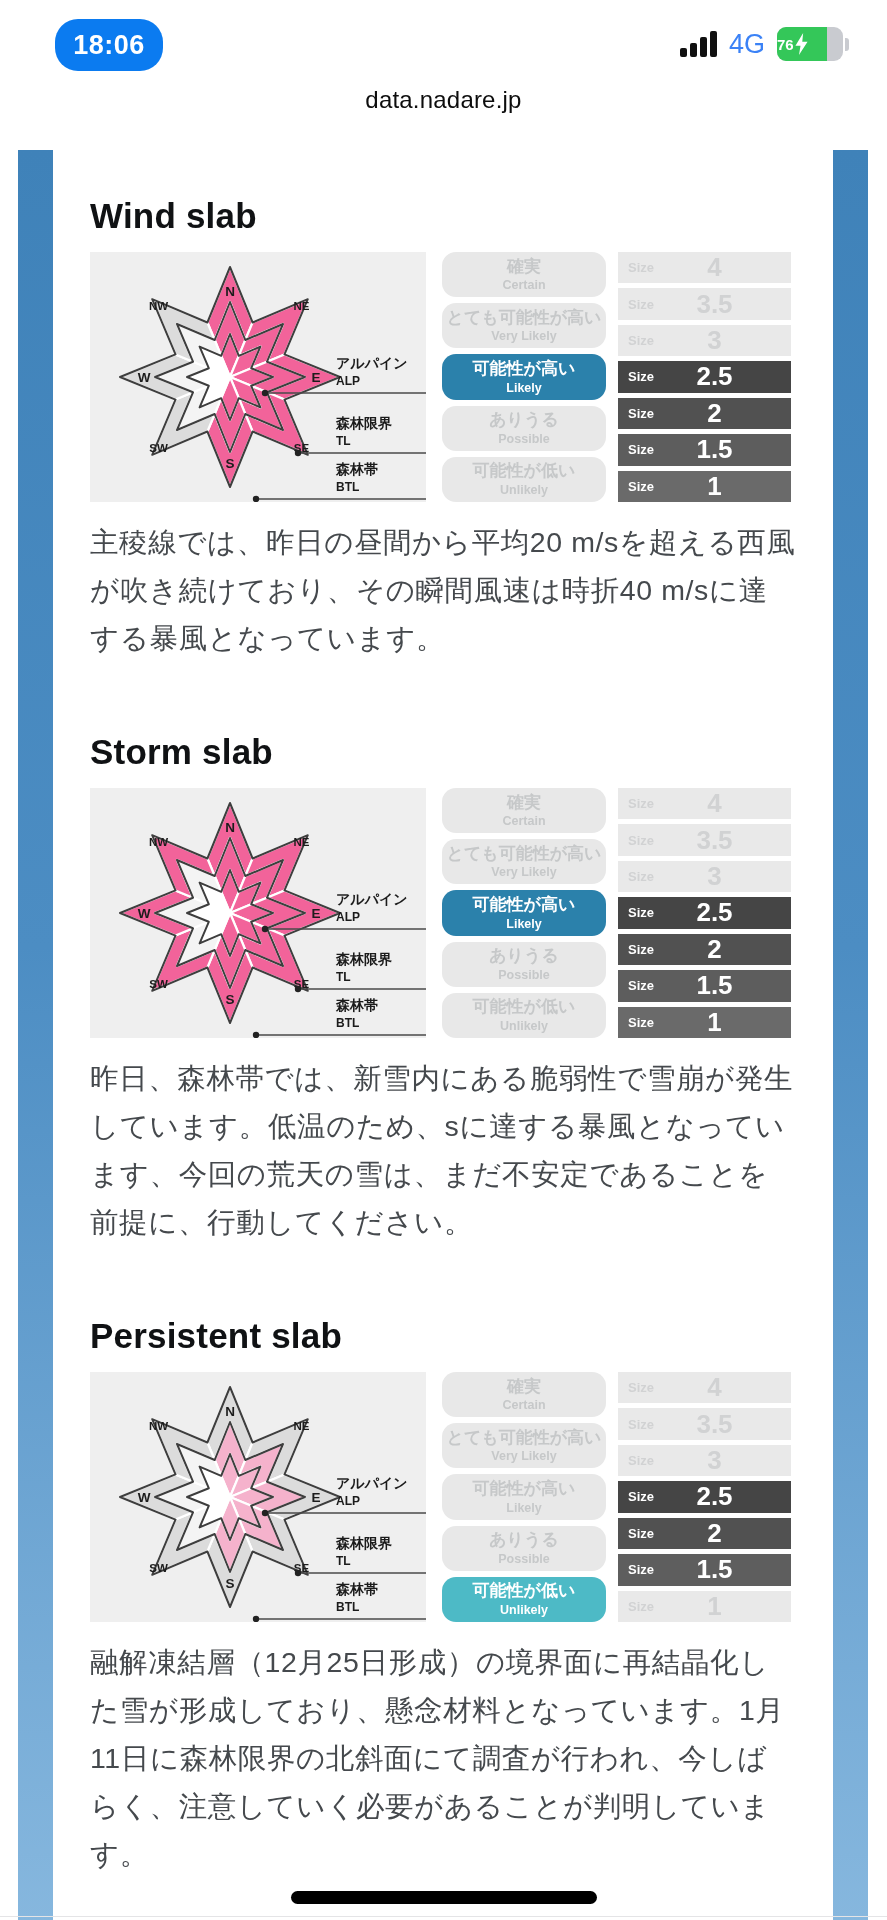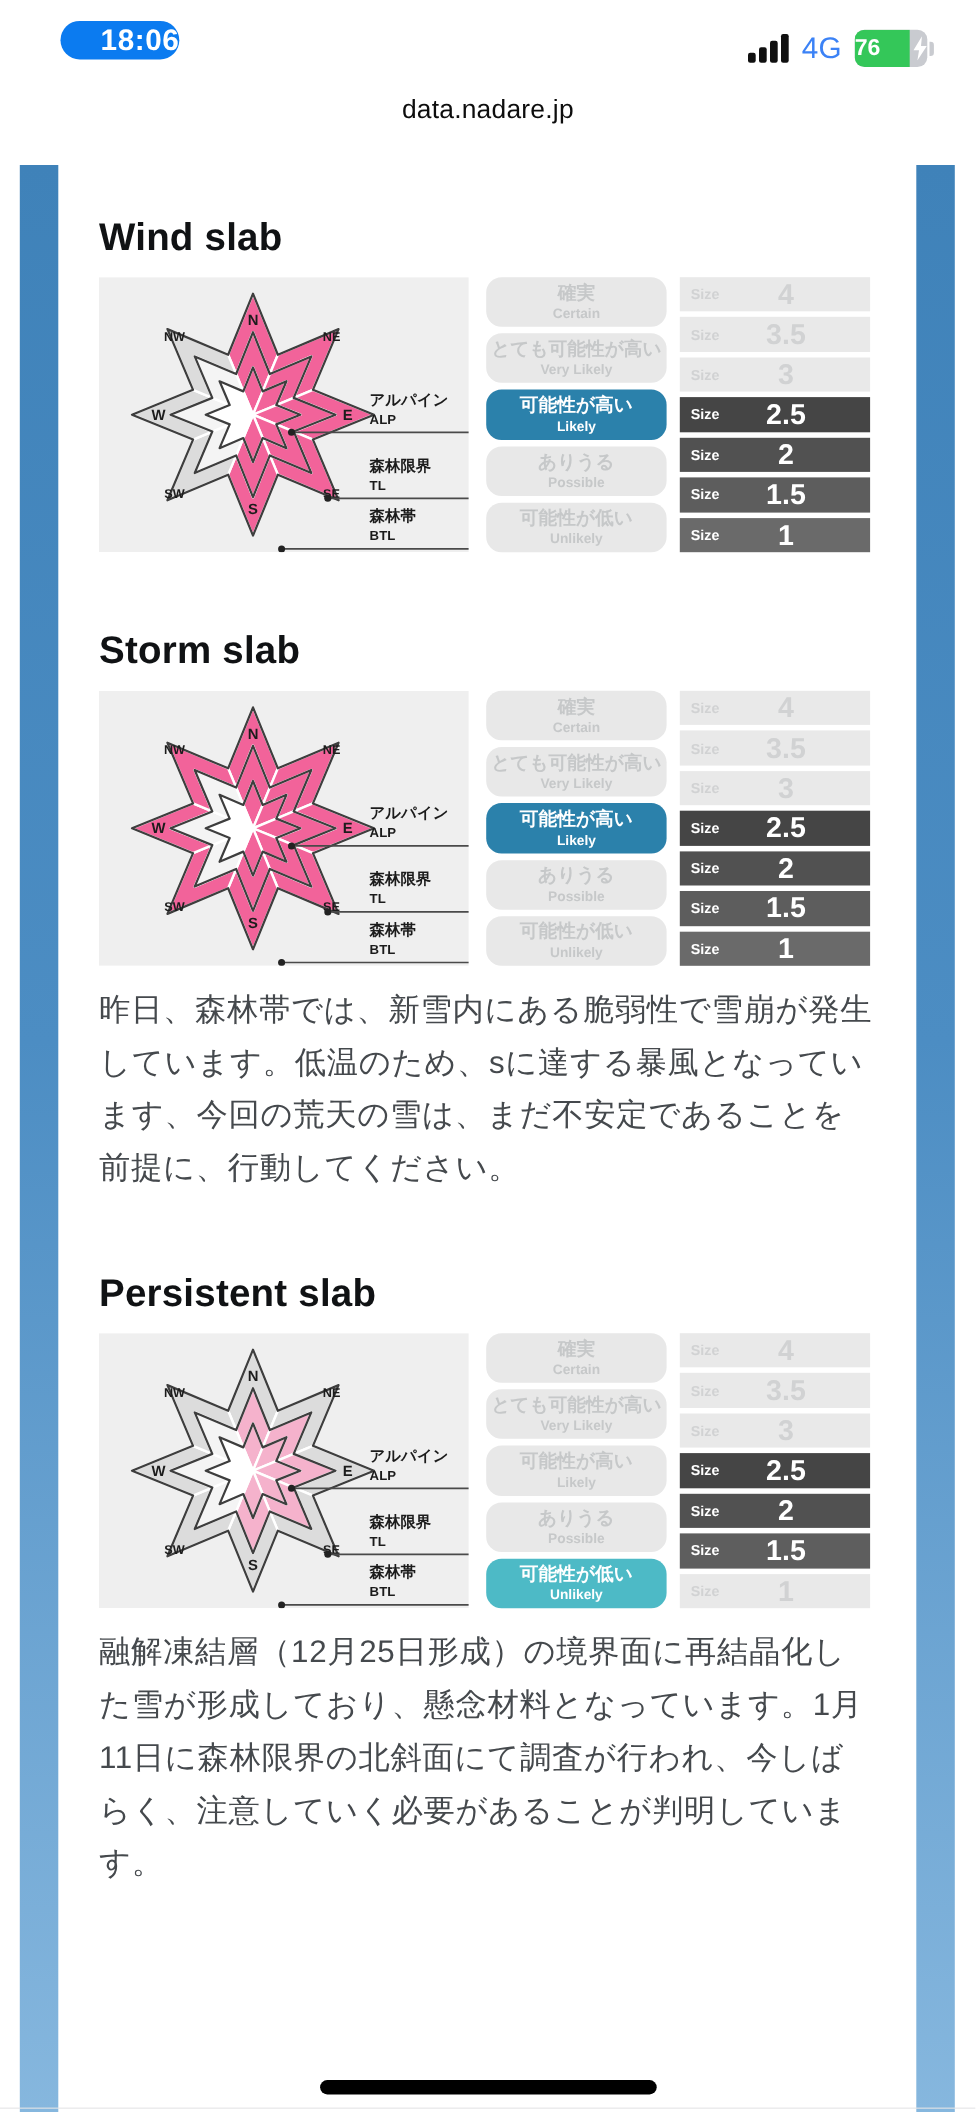--- a/index.html
+++ b/index.html
@@ -1,29 +1,29 @@
 <!DOCTYPE html>
 <html><head>
 <meta charset="utf-8">
 <style>
   * { margin:0; padding:0; box-sizing:border-box; }
   html,body { width:887px; height:1920px; background:#ffffff; font-family:"Liberation Sans","DejaVu Sans",sans-serif; overflow:hidden; }
 
   
   .chrome { position:relative; width:887px; height:150px; background:#ffffff; }
-  .time-pill { position:absolute; left:55px; top:19px; width:108px; height:35px; background:#0b7bf0; border-radius:23px; display:flex; align-items:center; justify-content:flex-end; }
+  .time-pill { position:absolute; left:55px; top:19px; width:108px; height:52px; background:#0b7bf0; border-radius:23px; display:flex; align-items:center; justify-content:center; }
   .time-pill span { color:#ffffff; font-size:27px; font-weight:600; letter-spacing:0.5px; }
   .status-right { position:absolute; right:38px; top:22px; height:44px; display:flex; align-items:center; gap:12px; }
   .sigbars { display:flex; align-items:flex-end; gap:3px; height:26px; }
   .sigbars i { display:block; width:7px; background:#101010; border-radius:2px; }
   .net-label { font-size:27px; color:#3b82f6; }
   .battery-wrap { display:flex; align-items:center; gap:2px; }
   .battery { position:relative; width:66px; height:34px; border-radius:9px; background:#c9cbd0; overflow:hidden; }
   .battery .fill { position:absolute; left:0; top:0; bottom:0; background:#34c759; }
-  .battery .pct { position:absolute; inset:0; display:flex; align-items:center; justify-content:space-between; gap:1px; color:#ffffff; font-size:21px; font-weight:700; }
+  .battery .pct { position:absolute; inset:0; display:flex; align-items:center; justify-content:flex-start; gap:1px; color:#ffffff; font-size:15px; font-weight:700; }
   .battery-nub { width:4px; height:13px; background:#c9cbd0; border-radius:0 3px 3px 0; }
   .url-row { position:absolute; left:0; right:0; top:86px; text-align:center; }
   .url-row span { font-size:24px; color:#0d0d0d; letter-spacing:0.2px; }
 
   
   .page { position:relative; width:887px; height:1770px; background:#ffffff; overflow:hidden;padding-left:20px; }
   .side-bar { position:absolute; top:0; bottom:0; width:36px; background:linear-gradient(180deg,#3f82b9 0%,#4c8dc3 45%,#86b7de 100%); }
   .side-bar.left { left:18px; }
   .side-bar.right { right:19px; }
   .content { position:absolute; left:53px; right:54px; top:0; bottom:0; background:#ffffff; padding:46px 37px 0 37px; }
@@ -194,20 +194,21 @@
           <div class="size-row active" style="background: rgb(93, 93, 93);">
               <span class="size-label">Size</span>
               <span class="size-val">1.5</span>
             </div>
           <div class="size-row active" style="background: rgb(106, 106, 106);">
               <span class="size-label">Size</span>
               <span class="size-val">1</span>
             </div>
         </div>
       </div>
+      <div class="para">主稜線では、昨日の昼間から平均20 m/sを超える西風が吹き続けており、その瞬間風速は時折40 m/sに達する暴風となっています。</div>
     </div>
 
     <div class="section">
       <div class="sec-title">Storm slab</div>
       <div class="fig-row">
         <div class="rose-fig">
             <svg viewBox="0 0 340 250">
               <rect x="0" y="0" width="336" height="250" fill="#efefef"></rect>
               <polygon points="117.4,70.5 140.0,15.0 162.6,70.5 155.3,88.0 140.0,50.0 124.7,88.0" fill="#f2639a" stroke="#ffffff" stroke-width="2.2" stroke-linejoin="round"></polygon>
               <polygon points="124.7,88.0 140.0,50.0 155.3,88.0 148.8,103.8 140.0,82.0 131.2,103.8" fill="#f2639a" stroke="#ffffff" stroke-width="2.2" stroke-linejoin="round"></polygon>

